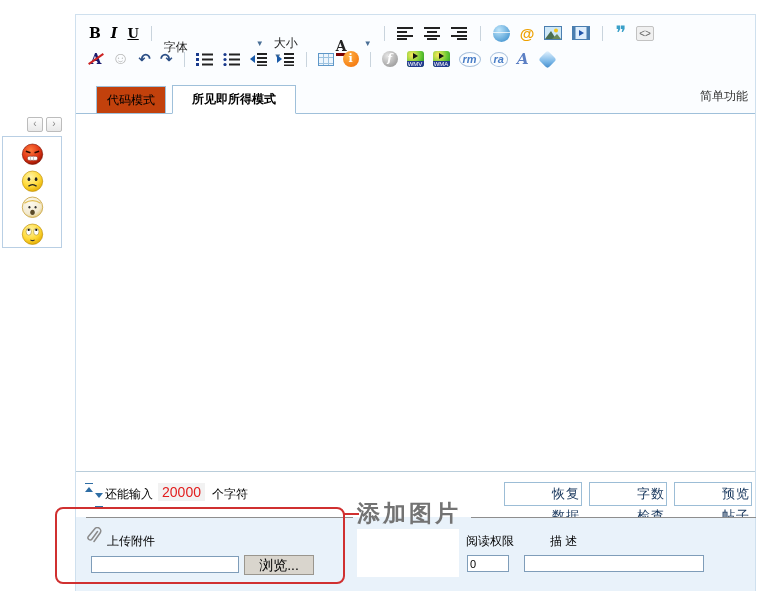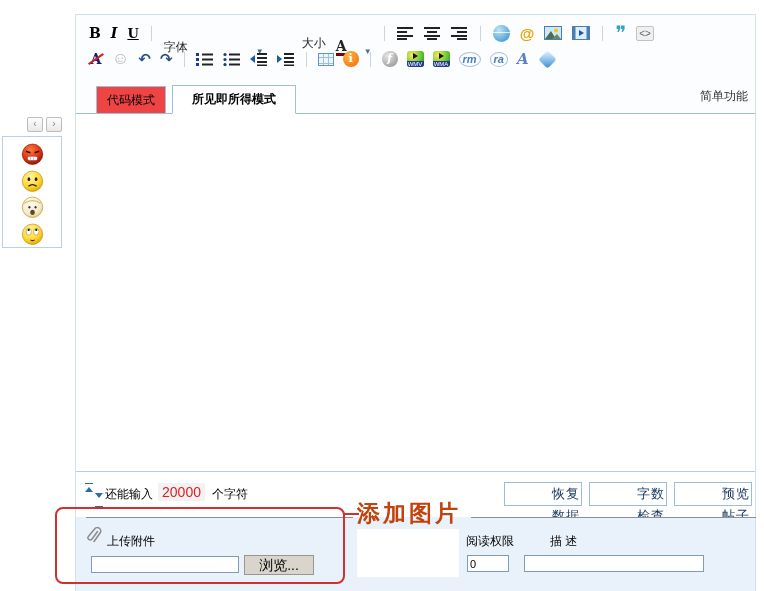--- a/index.html
+++ b/index.html
@@ -17,21 +17,21 @@
 
   
   .toolbar { padding-top:5px; }
   .tb-row { display:flex; align-items:center; height:26px; padding-left:13px; column-gap:10px; }
   .tb-row.row2 { column-gap:9px; }
   .tbtn { cursor:pointer; display:inline-flex; align-items:center; justify-content:center; }
   .sep { width:1px; height:15px; background:#c9d4dd; margin:0 2px; }
   .glyph-b { font-family:"DejaVu Serif",serif; font-weight:bold; font-size:14px; }
   .glyph-i { font-family:"DejaVu Serif",serif; font-style:italic; font-weight:bold; font-size:14px; }
   .glyph-u { font-family:"DejaVu Serif",serif; font-weight:bold; font-size:13px; text-decoration:underline; }
-  .dropdown { display:inline-flex; align-items:flex-end; justify-content:space-between; cursor:pointer; color:#222;margin-top:29px; }
+  .dropdown { display:inline-flex; align-items:flex-start; justify-content:space-between; cursor:pointer; color:#222;margin-top:29px; }
   .font-dd { width:100px; }
   .size-dd { width:52px;flex-direction:column; }
   .color-dd { width:36px; }
   .dd-arrow { font-size:8px; color:#4a6f96; }
   .colorA { font-family:"DejaVu Serif",serif; font-weight:bold; font-size:14px; border-bottom:3px solid #7a0000; line-height:14px; }
   .align-ic svg, .list-ic svg { display:block; }
   .globe { width:17px; height:17px; border-radius:50%; background:
       linear-gradient(rgba(255,255,255,0) 7px, rgba(255,255,255,.75) 7px, rgba(255,255,255,.75) 8px, rgba(255,255,255,0) 8px),
       radial-gradient(circle at 35% 30%, #bfe6fb, #2e86c8); }
   .email-ic { font-weight:bold; font-size:15px; color:#eda000; }
@@ -50,21 +50,21 @@
   .media-ic { width:17px; height:16px; border-radius:3px; background:radial-gradient(circle at 30% 25%, #ffe95e 0%, #64c832 55%, #0f7a1e 100%); position:relative; overflow:hidden; }
   .media-ic .play { position:absolute; left:6px; top:2px; width:0; height:0; border-top:3px solid transparent; border-bottom:3px solid transparent; border-left:5px solid #111; }
   .media-ic .lbl { position:absolute; left:0; bottom:0; width:100%; background:#223a8f; color:#fff; font-size:6px; line-height:6px; text-align:center; letter-spacing:0; }
   .rmra-ic { font-style:italic; font-weight:bold; font-size:11px; color:#4a7ec7; border:1px solid #a8c0dc; border-radius:50%; padding:0 3px; line-height:13px; }
   .fontA-ic { font-family:"DejaVu Serif",serif; font-style:italic; font-weight:bold; font-size:15px; color:#5b7fc4; }
   .crystal-ic { width:13px; height:13px; transform:rotate(45deg); border-radius:3px; background:linear-gradient(135deg,#eaf6ff,#7db9e8 60%,#3d87c8); margin:0 3px; }
 
   
   .tab-bar { position:absolute; left:0; top:64px; width:100%; height:35px; }
   .tab-line { position:absolute; left:0; bottom:0; width:100%; height:1px; background:#9fc0da; }
-  .tab { position:absolute; bottom:0; height:28px; border:1px solid #9fc0da; background:#ef4444; text-align:center; line-height:27px; cursor:pointer; z-index:1; }
+  .tab { position:absolute; bottom:0; height:28px; border:1px solid #9fc0da; background:#c2410c; text-align:center; line-height:27px; cursor:pointer; z-index:1; }
   .tab.t1 { left:20px; width:70px; }
   .tab.t2 { left:96px; width:124px; background:#fff; border-bottom:1px solid #fff; font-weight:bold; z-index:2; height:29px; }
   .mode-hint { position:absolute; right:7px; bottom:9px; color:#333; cursor:pointer;margin-top:13px; }
 
   
   .canvas { position:absolute; left:0; top:99px; width:100%; height:357px; background:#fff; }
 
   
   .status-row { position:absolute; left:0; top:456px; width:100%; height:46px; background:#fff; border-top:1px solid #b9cdda; }
   .rsz { position:absolute; left:9px; top:13px; width:20px; height:18px; cursor:pointer; }
@@ -89,21 +89,21 @@
   .browse-btn { position:absolute; left:168px; top:38px; width:70px; height:20px; background:#d9d5cd; border:1px solid #9a968e; font-size:14px; font-family:inherit; line-height:17px; cursor:pointer; }
   .img-box { position:absolute; left:281px; top:12px; width:102px; height:48px; background:#fff; }
   .perm-label { position:absolute; left:390px; top:16px; }
   .perm-input { position:absolute; left:391px; top:38px; width:42px; height:17px; border:1px solid #7f9db9; font-size:11px; padding:0 2px; }
   .desc-label { position:absolute; left:474px; top:16px; }
   .desc-input { position:absolute; left:448px; top:38px; width:180px; height:17px; border:1px solid #7f9db9; font-size:11px; padding:0 2px; }
 
   
   .anno-rect { position:absolute; left:55px; top:507px; width:290px; height:77px; border:2px solid #d03030; border-radius:8px; pointer-events:none; z-index:5; }
   .anno-line { position:absolute; left:343px; top:513px; width:16px; height:2px; background:#d03030; z-index:5; }
-  .anno-text { position:absolute; left:357px; top:498px; font-family:Liberation Sans, sans-serif; font-weight:bold; font-size:23px; color:#c2410c; letter-spacing:3px; z-index:6; }
+  .anno-text { position:absolute; left:357px; top:498px; font-family:Liberation Sans, sans-serif; font-weight:bold; font-size:23px; color:#737373; letter-spacing:3px; z-index:6; }
 </style>
 </head>
 <body>
 
 <div class="nav-arrows">
   <div class="nav-btn">‹</div>
   <div class="nav-btn">›</div>
 </div>
 <div class="smiley-box">
   <svg width="23" height="23" viewBox="0 0 22 22">

